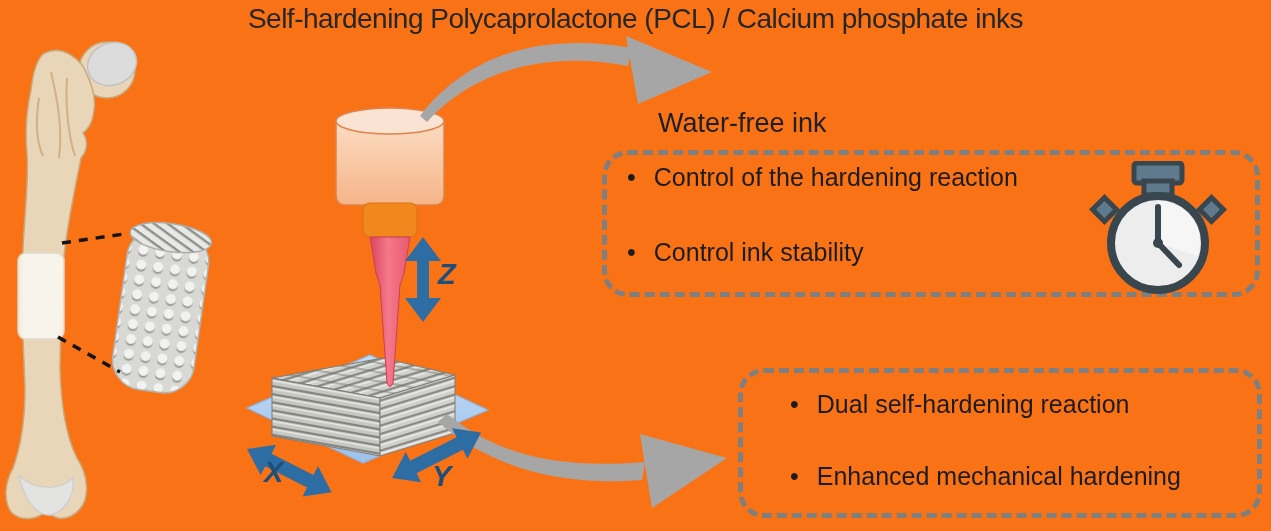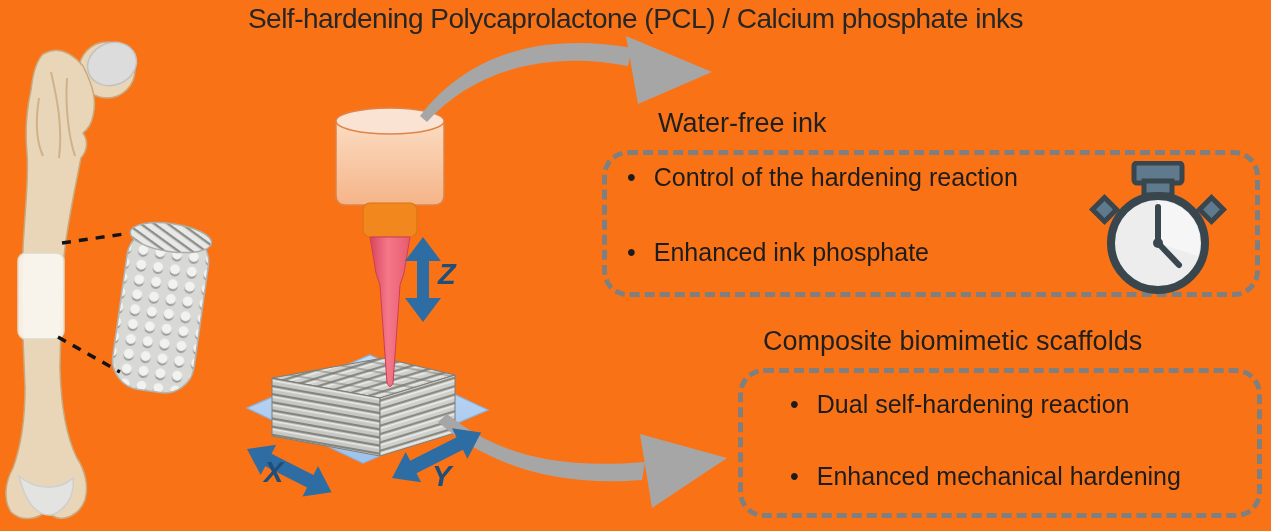--- a/index.html
+++ b/index.html
@@ -165,36 +165,35 @@
   <div class="axis-label" style="left:432px;top:460px;">Y</div>
 
   <div class="box-heading" style="left:626px;top:108px;margin-left:32px;">Water-free ink</div>
   <div class="dashed-box" style="left:602px;top:150px;width:658px;height:147px;"></div>
   <div class="bullet" style="left:627px;top:163px;">
     <span class="dot">•</span>
     <span>Control of the hardening reaction</span>
   </div>
   <div class="bullet" style="left:627px;top:238px;">
     <span class="dot">•</span>
-    <span>Enhanced ink phosphate</span>
+    <span>Control ink stability</span>
   </div>
 
   <svg class="abs" style="left:1088px;top:161px;" width="140" height="134" viewBox="0 0 140 134">
     <rect x="46" y="2" width="48" height="20" rx="3" fill="#5e7a8c" stroke="#39464e" stroke-width="5"></rect>
     <rect x="56" y="20" width="28" height="14" fill="#5e7a8c" stroke="#39464e" stroke-width="5"></rect>
     <rect x="8" y="40" width="17" height="17" transform="rotate(-45 16.5 48.5)" fill="#5e7a8c" stroke="#39464e" stroke-width="5"></rect>
     <rect x="115" y="40" width="17" height="17" transform="rotate(45 123.5 48.5)" fill="#5e7a8c" stroke="#39464e" stroke-width="5"></rect>
     <circle cx="70" cy="82" r="47" fill="#ededed" stroke="#39464e" stroke-width="8"></circle>
     <path d="M70,40 A42,42 0 0 1 110,95 L70,82 Z" fill="#f6f6f6"></path>
     <line x1="70" y1="82" x2="70" y2="46" stroke="#39464e" stroke-width="6" stroke-linecap="round"></line>
     <line x1="70" y1="82" x2="91" y2="104" stroke="#39464e" stroke-width="6" stroke-linecap="round"></line>
     <circle cx="70" cy="82" r="5" fill="#39464e"></circle>
   </svg>
 
-  <div class="box-heading" style="left:763px;top:326px;">Composite biomimetic scaffolds</div>
   <div class="dashed-box" style="left:738px;top:368px;width:524px;height:150px;"></div>
   <div class="bullet" style="left:790px;top:390px;">
     <span class="dot">•</span>
     <span>Dual self-hardening reaction</span>
   </div>
   <div class="bullet" style="left:790px;top:462px;">
     <span class="dot">•</span>
     <span>Enhanced mechanical hardening</span>
   </div>
 

